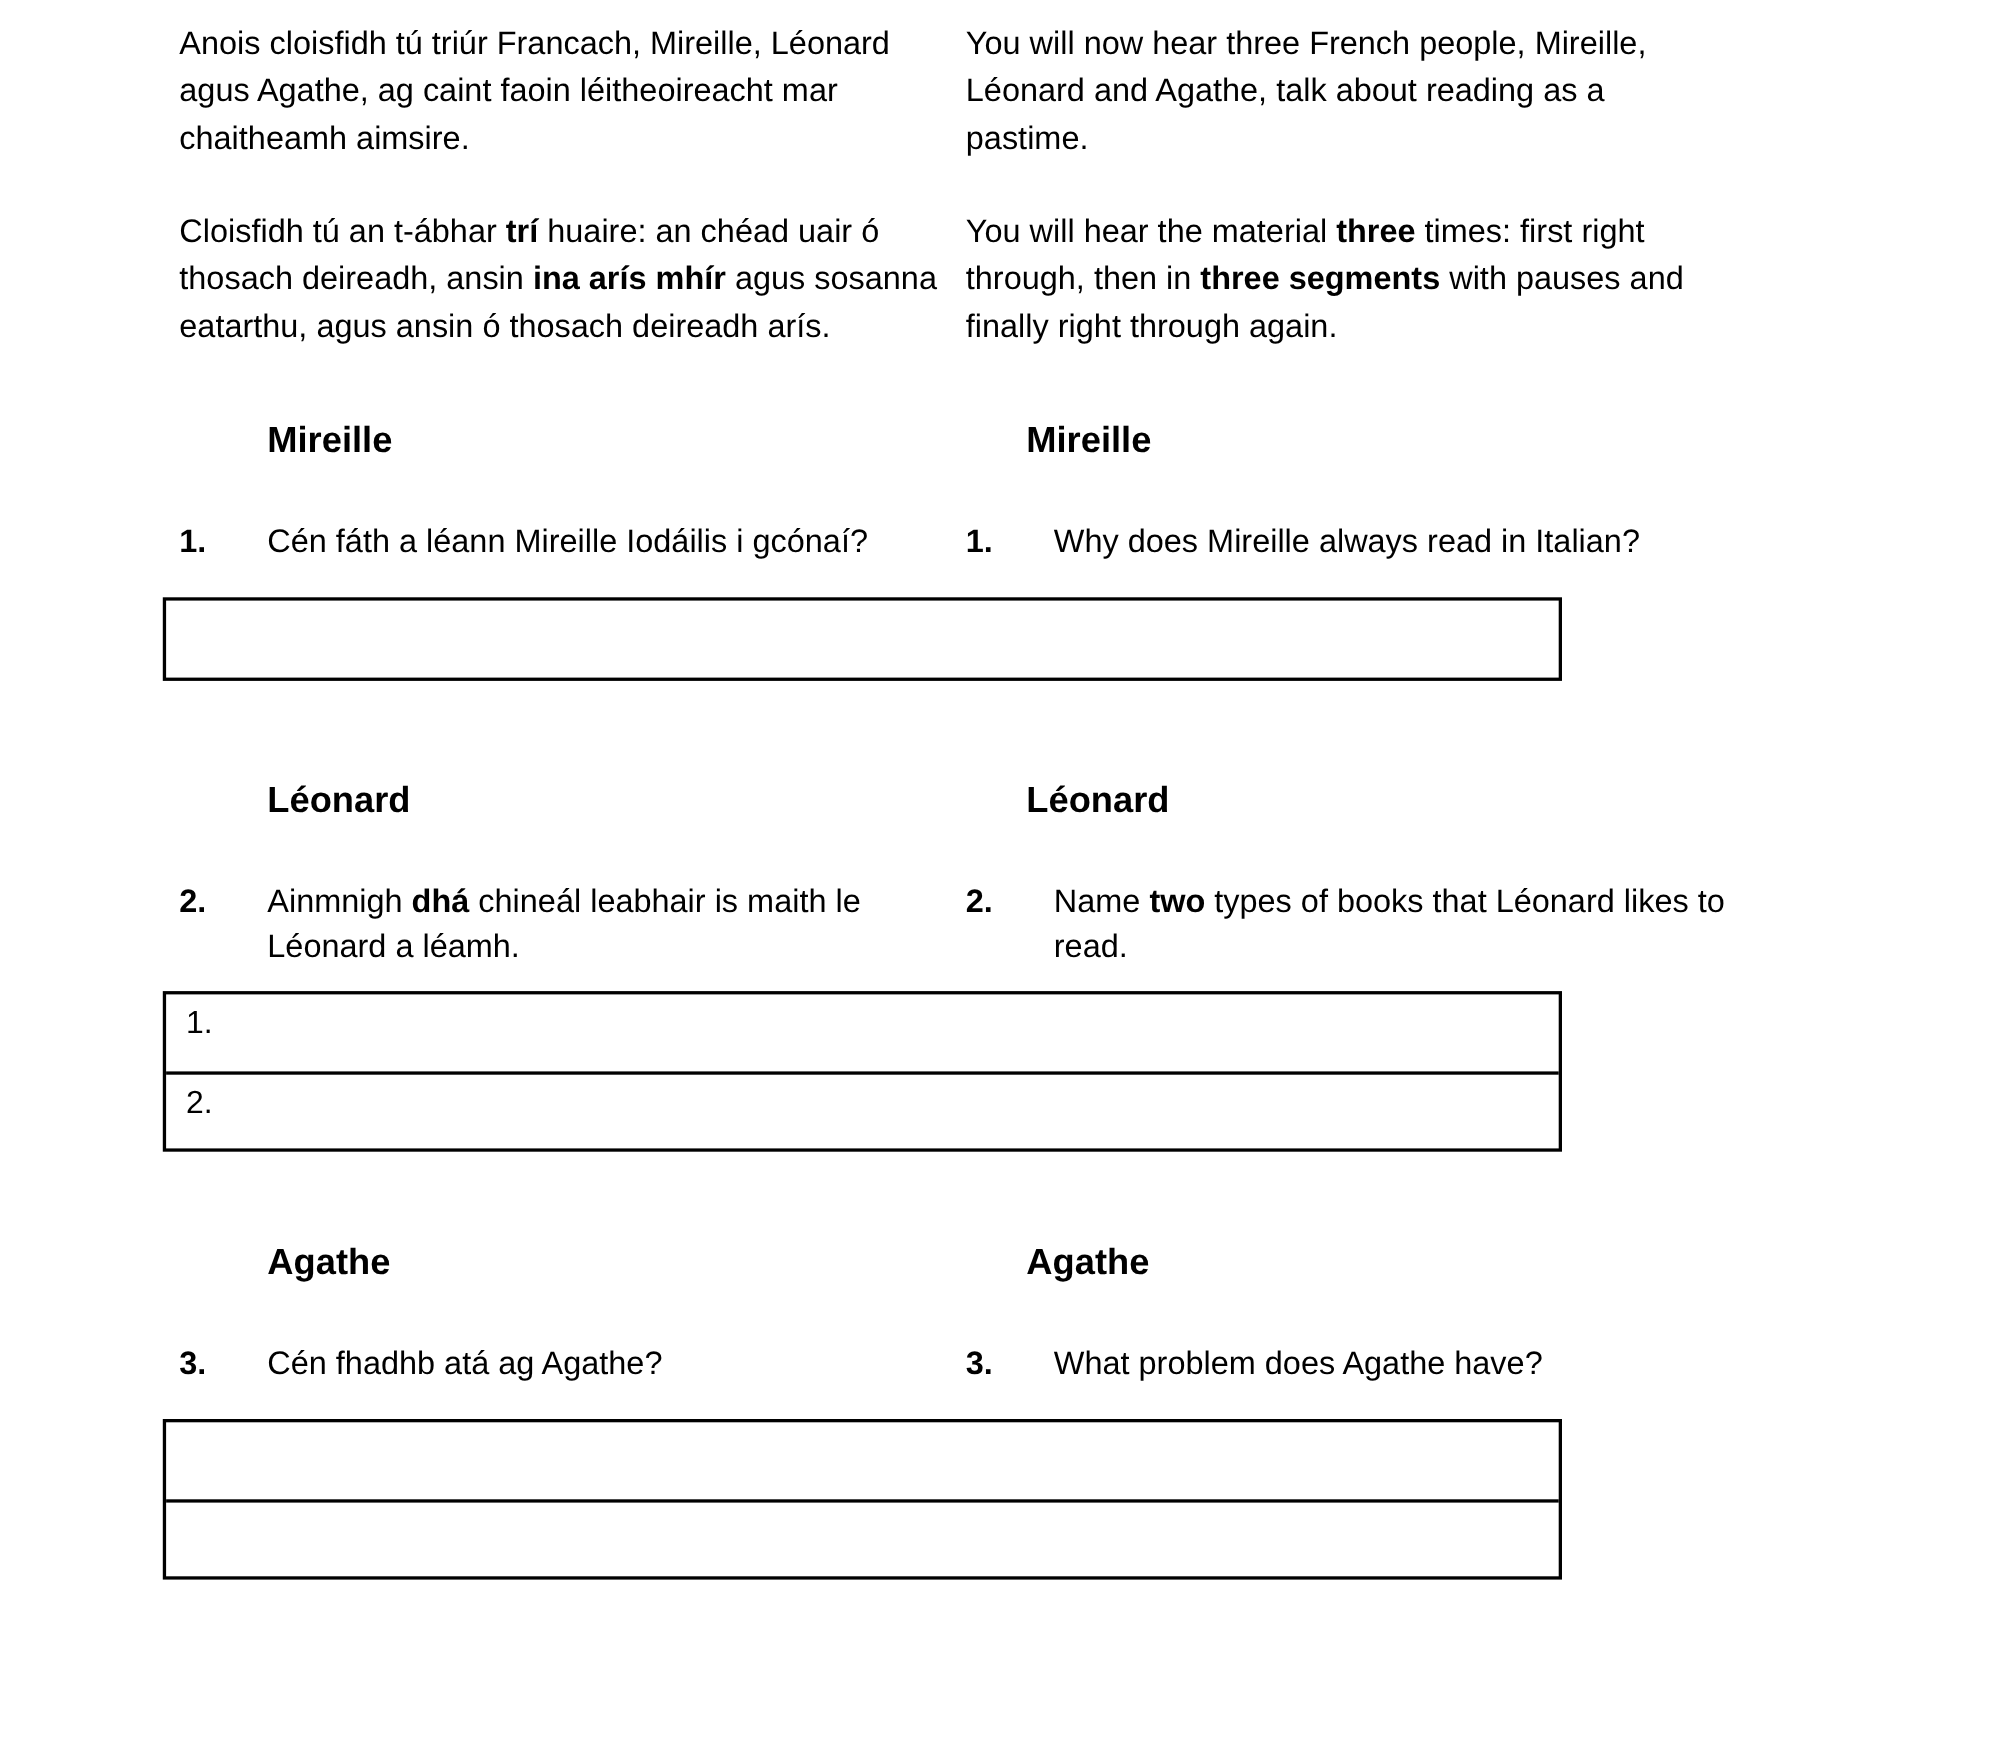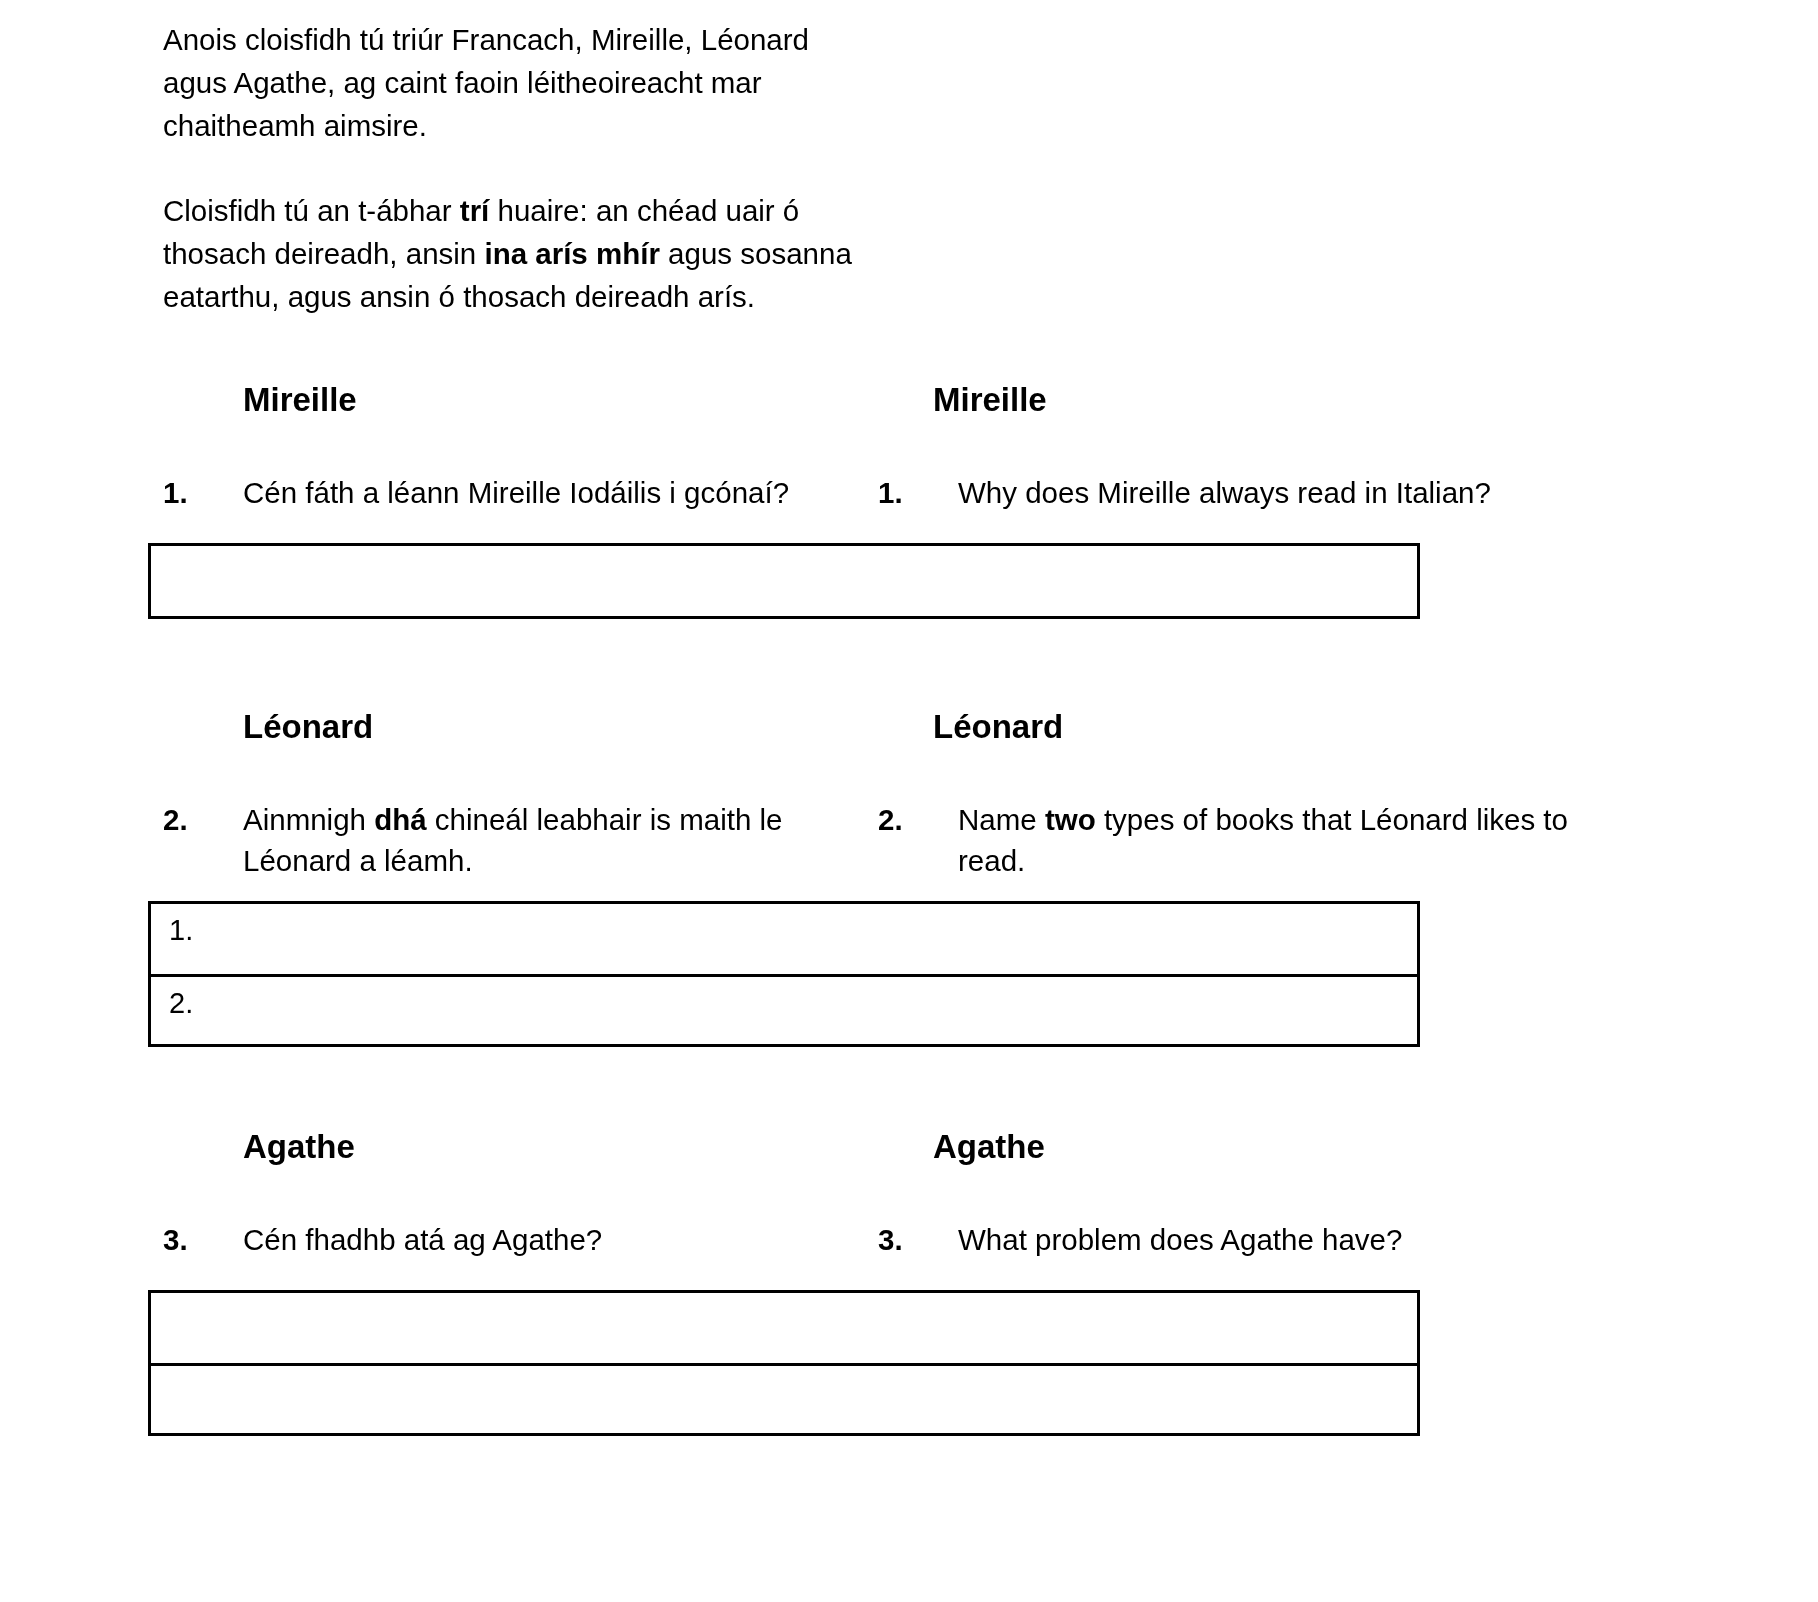--- a/index.html
+++ b/index.html
@@ -94,20 +94,22 @@
 <body>
 
 <div class="page">
 
   <div class="intro">
     <div class="intro-col left">
         <div class="intro-p"><span>Anois cloisfidh tú triúr Francach, Mireille, Léonard agus Agathe, ag caint faoin léitheoireacht mar chaitheamh aimsire.</span></div>
         <div class="intro-p"><span>Cloisfidh tú an t-ábhar </span><b>trí</b><span> huaire: an chéad uair ó thosach deireadh, ansin </span><b>ina arís mhír</b><span> agus sosanna eatarthu, agus ansin ó thosach deireadh arís.</span></div>
       </div>
     <div class="intro-col right">
+        <div class="intro-p"><span>You will now hear three French people, Mireille, Léonard and Agathe, talk about reading as a pastime.</span></div>
+        <div class="intro-p"><span>You will hear the material </span><b>three</b><span> times: first right through, then in </span><b>three segments</b><span> with pauses and finally right through again.</span></div>
       </div>
   </div>
 
   <div id="sections-host">
       <div class="qsection" style="padding-top: 62px;">
         <div class="names-row">
           <div class="name-cell left">Mireille</div>
           <div class="name-cell right">Mireille</div>
         </div>
         <div style="height: 52px;"></div>

